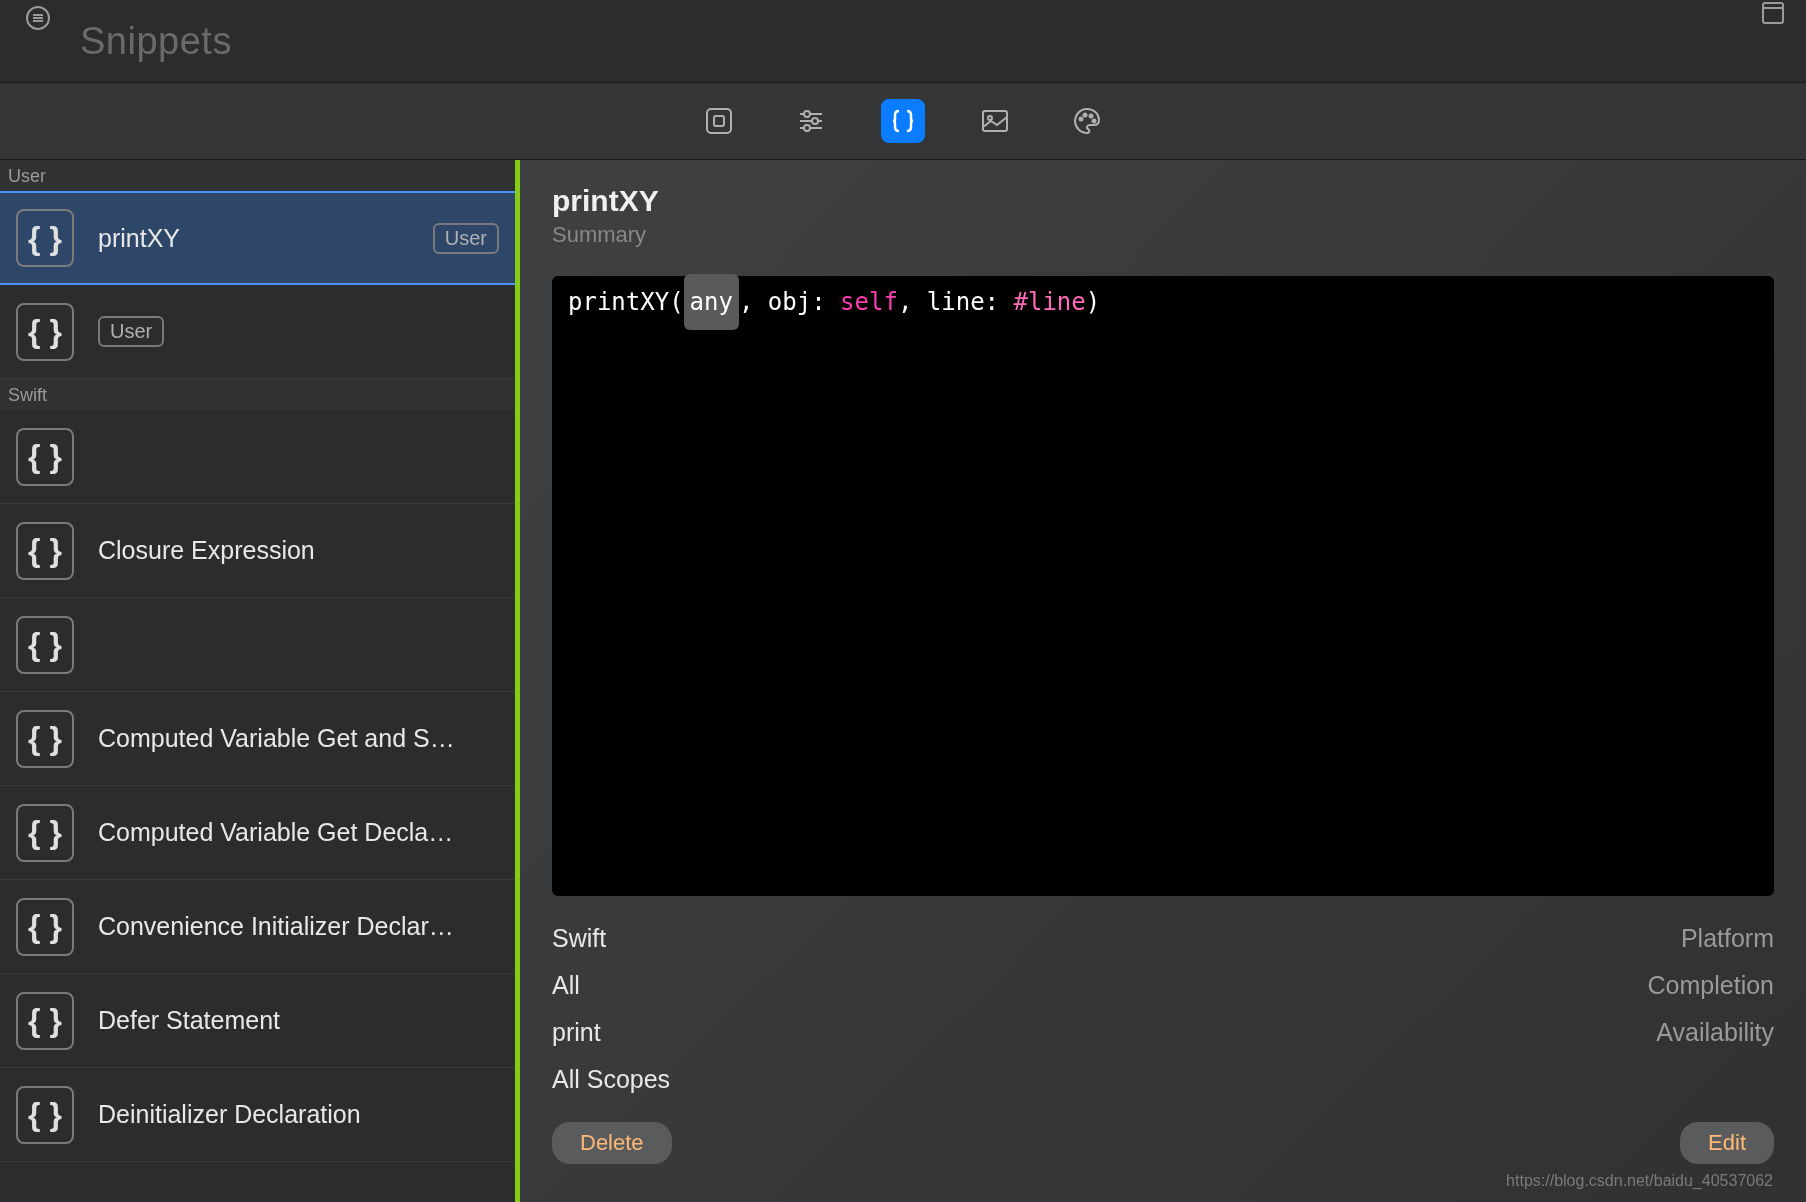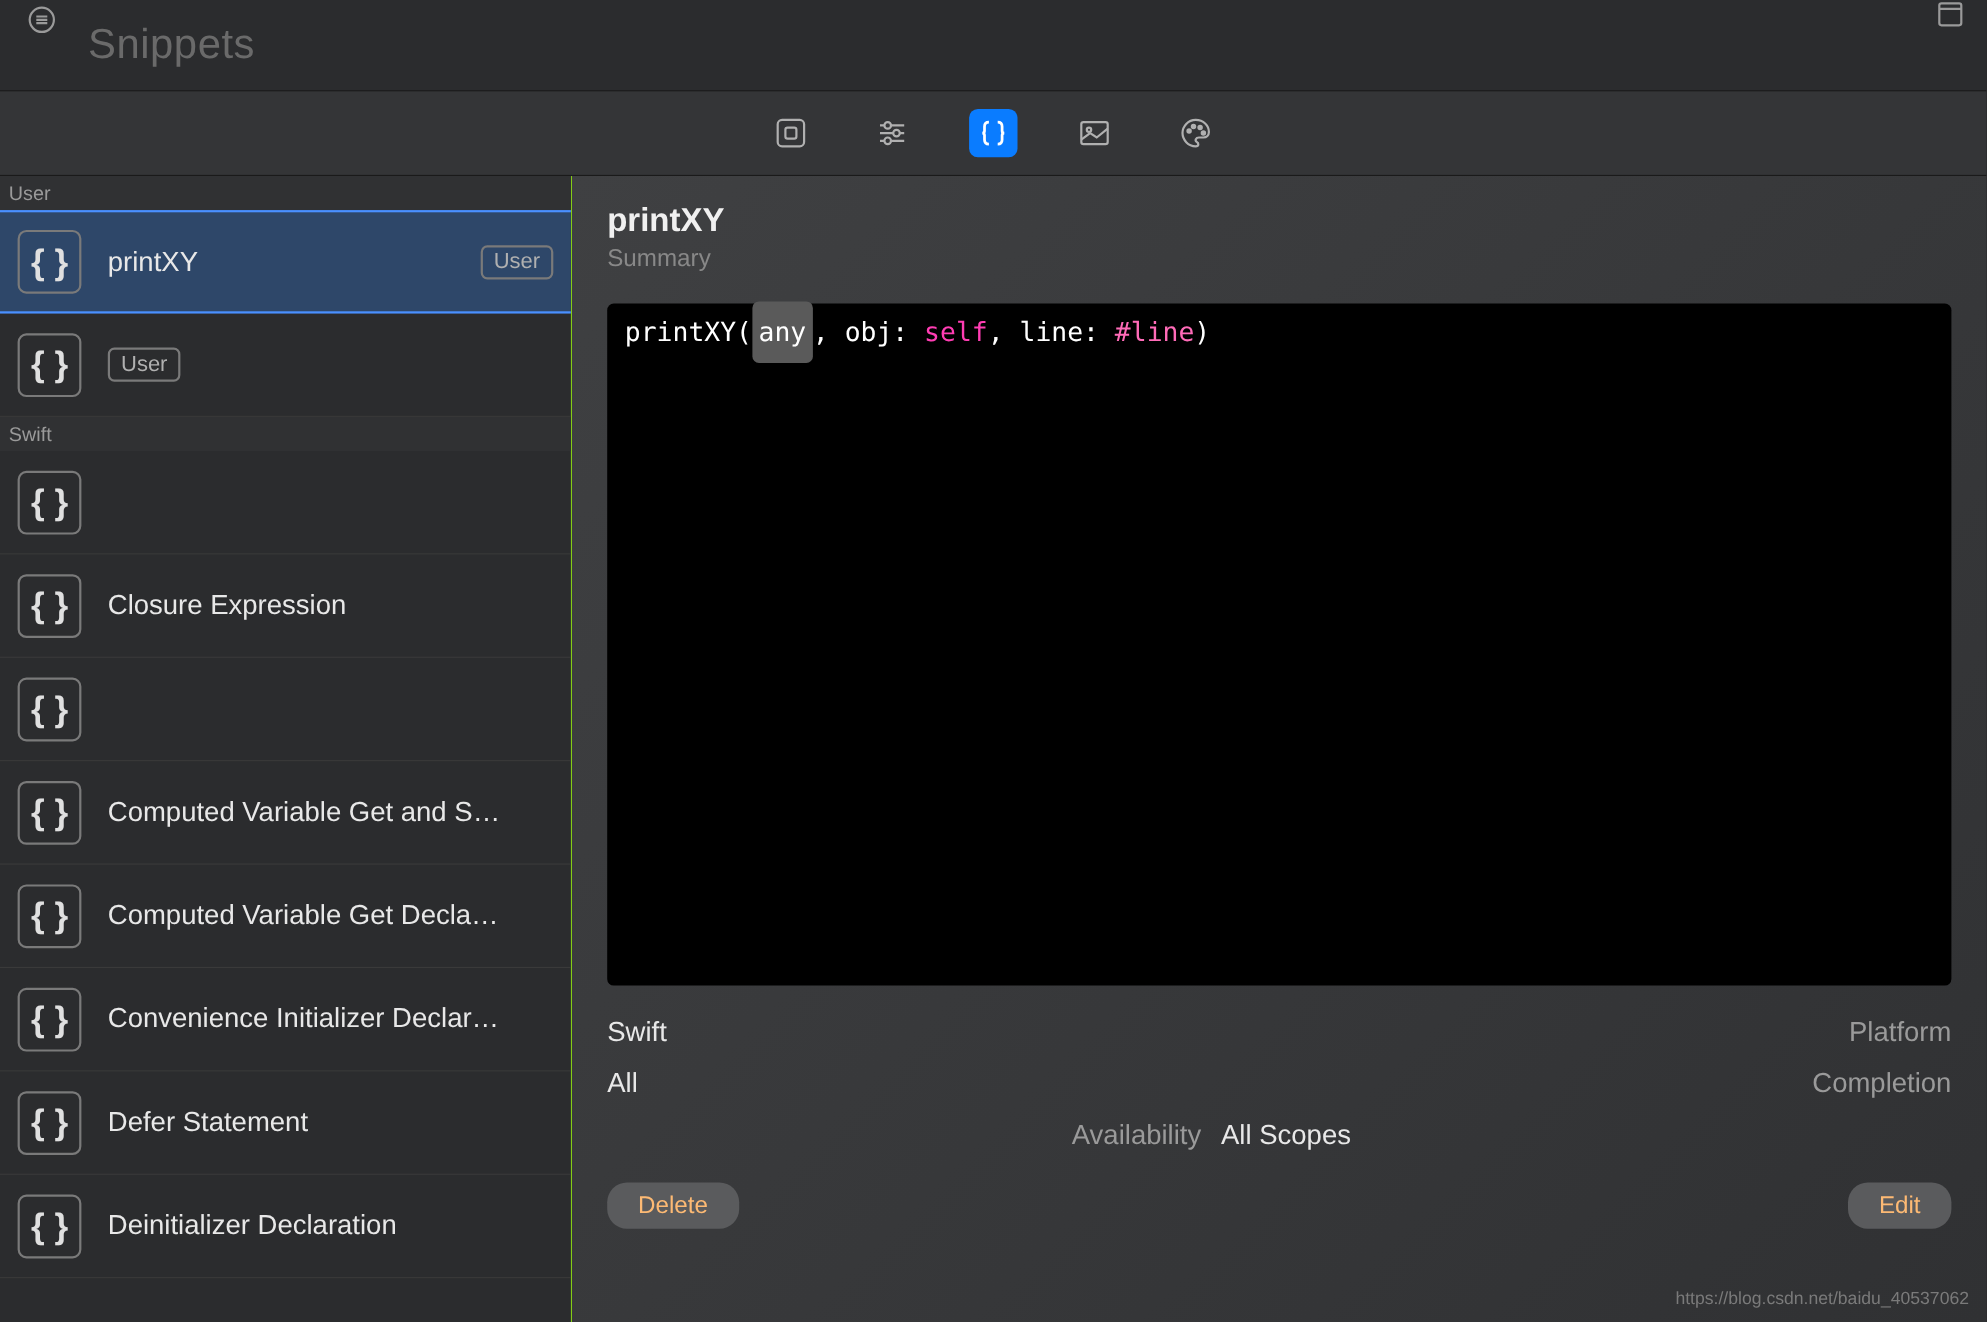--- a/index.html
+++ b/index.html
@@ -64,21 +64,21 @@
       color: #fff;
     }
     .content {
       display: flex;
       height: calc(100% - 160px);
     }
     .sidebar {
       width: 520px;
       background: #2b2c2e;
       overflow-y: auto;
-      border-right: 1px solid #84cc16;
+      border-right: 5px solid #84cc16;
       position: relative;
     }
     .sidebar::-webkit-scrollbar { width: 12px; }
     .sidebar::-webkit-scrollbar-track { background: #2b2c2e; }
     .sidebar::-webkit-scrollbar-thumb { background: #4a4a4a; border-radius: 6px; }
     .section-header {
       font-size: 18px;
       color: #9a9a9a;
       padding: 6px 8px 4px;
       background: #303133;
@@ -180,21 +180,21 @@
       background: #5a5b5d;
       color: #fdba74;
       border: none;
       border-radius: 18px;
       padding: 8px 28px;
       font-size: 22px;
       cursor: pointer;
     }
     .watermark {
       position: absolute;
-      right: 16px;
+      right: 33px;
       bottom: 12px;
       font-size: 16px;
       color: #7a7a7a;
     }
   </style>
 </head>
 <body>
 
 <div class="header">
   <div class="menu-btn">
@@ -304,20 +304,21 @@
     <div class="detail-title">printXY</div>
     <div class="detail-subtitle">Summary</div>
     <div class="code-area">
       <span class="code-line"><span>printXY(</span><span class="tok-any">any</span><span>, obj: </span><span class="tok-self">self</span><span>, line: </span><span class="tok-line">#line</span><span>)</span></span>
     </div>
     <div class="meta">
       <div class="meta-value">Swift</div>
       <div class="meta-label">Platform</div>
       <div class="meta-value">All</div>
       <div class="meta-label">Completion</div>
+      <div class="meta-value">print</div>
       <div class="meta-label">Availability</div>
       <div class="meta-value">All Scopes</div>
     </div>
     <div class="footer-buttons">
       <button class="btn">Delete</button>
       <button class="btn">Edit</button>
     </div>
     <div class="watermark">https://blog.csdn.net/baidu_40537062</div>
   </div>
 </div>

